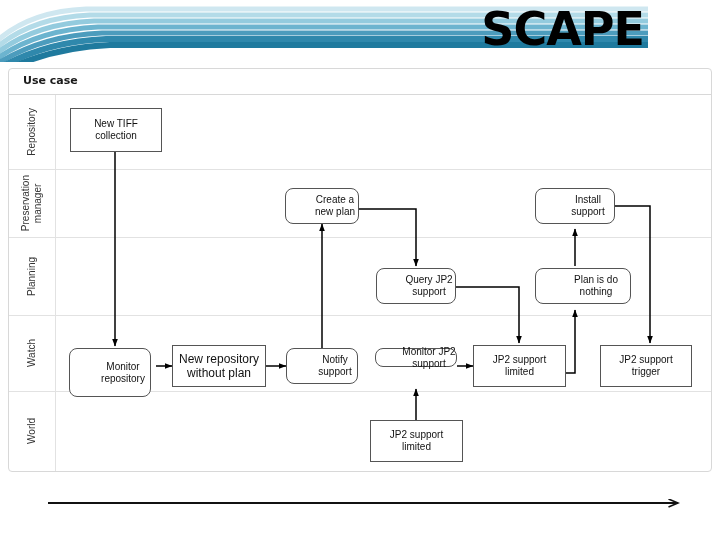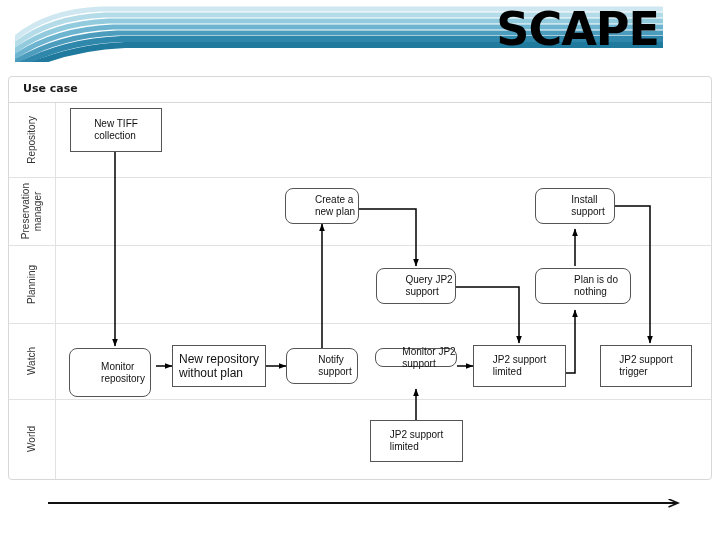--- a/index.html
+++ b/index.html
@@ -11,21 +11,21 @@
     width: 720px;
     height: 540px;
     position: relative;
     overflow: hidden;
     font-family: "Liberation Sans", sans-serif;
   }
 
   
   #banner {
     position: absolute;
-    left: 15px; top: 0;
+    left: 0; top: 0;
     width: 648px; height: 62px;
     overflow: hidden;
   }
   #banner svg { display: block; }
   #brand {
     position: absolute;
     right: 4px;
     top: 4px;
     font-family: "DejaVu Sans", sans-serif;
     font-weight: bold;
@@ -39,21 +39,20 @@
   #table {
     position: absolute;
     left: 8px;
     top: 68px;
     width: 704px;
     height: 404px;
     border: 1px solid #d8d8d8;
     border-radius: 4px;
     background: #ffffff;
     box-sizing: border-box;
-    margin-top: 8px;
   }
   #table-header {
     position: absolute;
     left: 0; top: 0;
     width: 100%;
     height: 26px;
     border-bottom: 1px solid #d8d8d8;
     box-sizing: border-box;
   }
   #table-header-label {
@@ -100,21 +99,21 @@
 
   
   .node {
     position: absolute;
     border: 1px solid #555555;
     background: #ffffff;
     box-sizing: border-box;
     display: flex;
     align-items: center;
     justify-content: center;
-    text-align: left;
+    text-align: center;
     font-size: 10px;
     line-height: 12px;
     color: #111111;
     white-space: pre-line;
     z-index: 4;
   }
   .node.rounded { border-radius: 8px; padding-left: 26px; }
   .node.big { font-size: 12px; line-height: 14px; }
 
   

